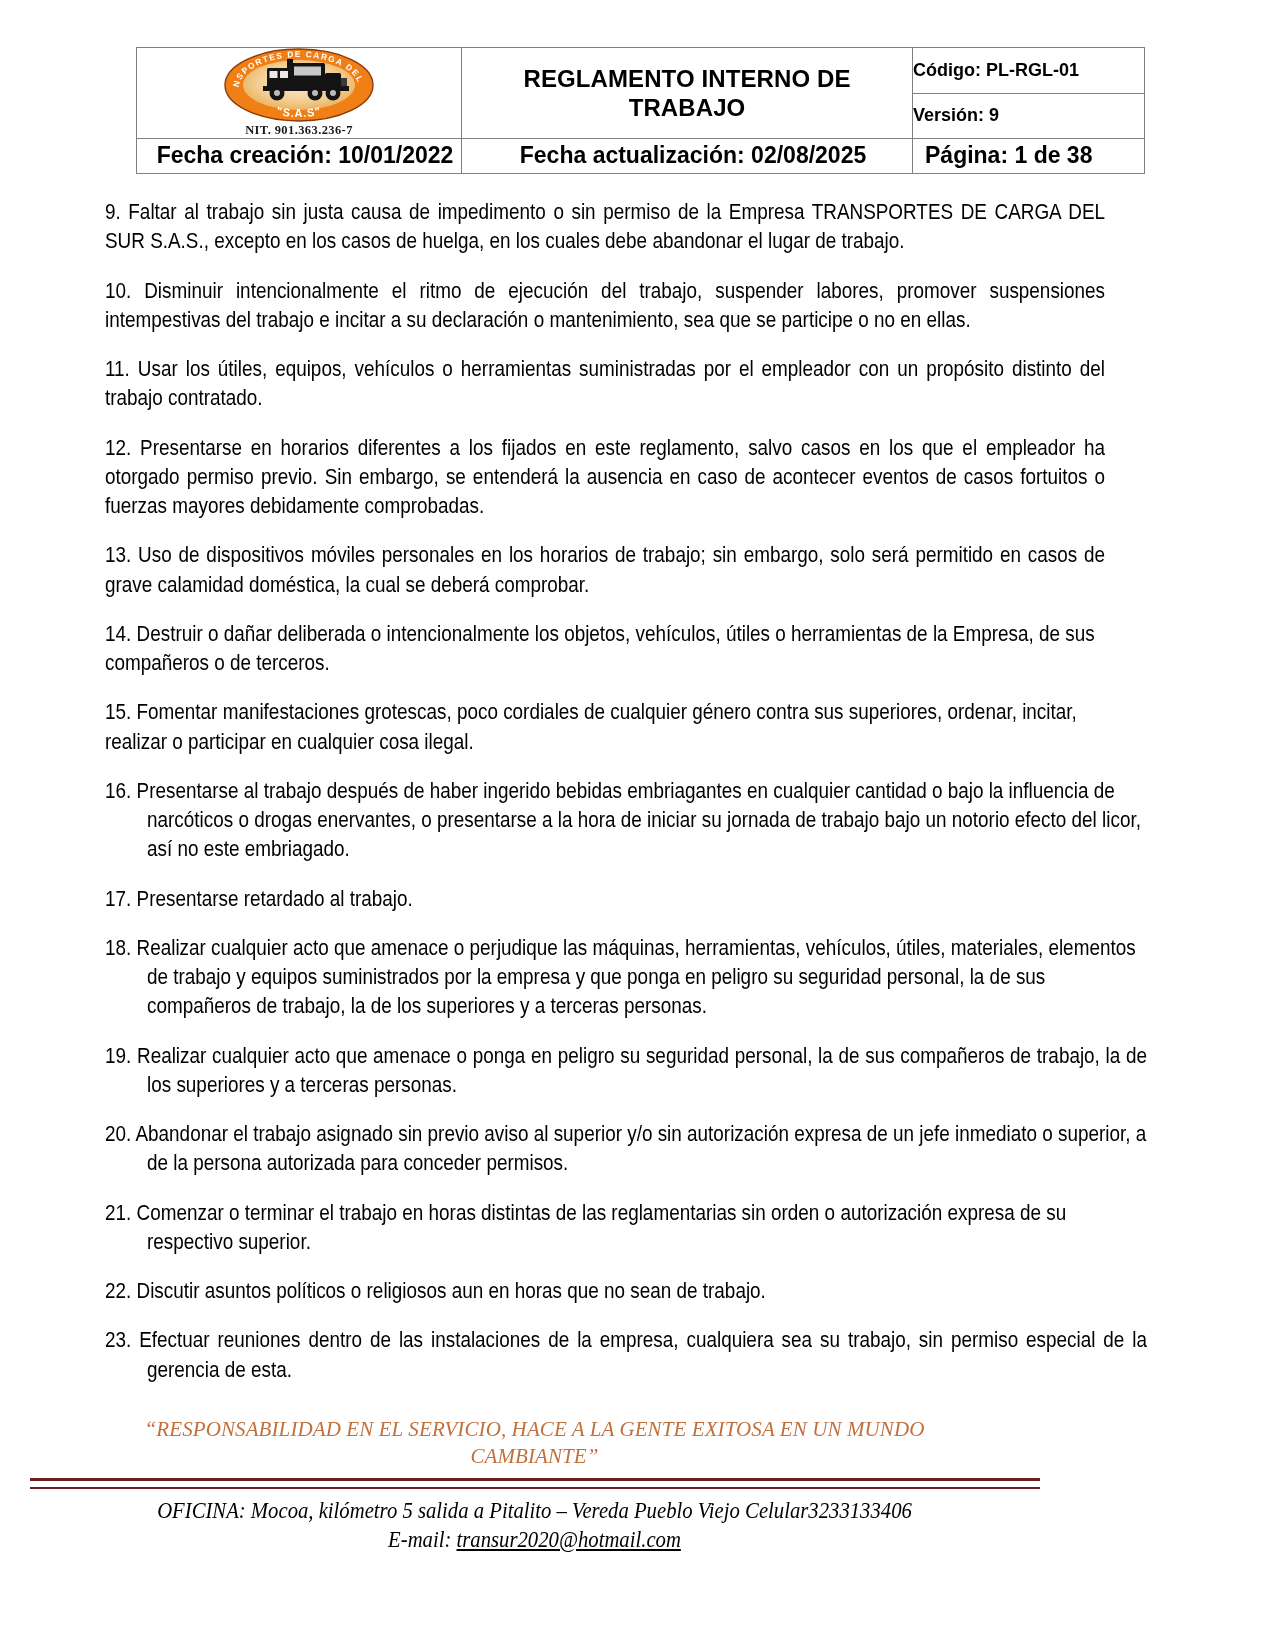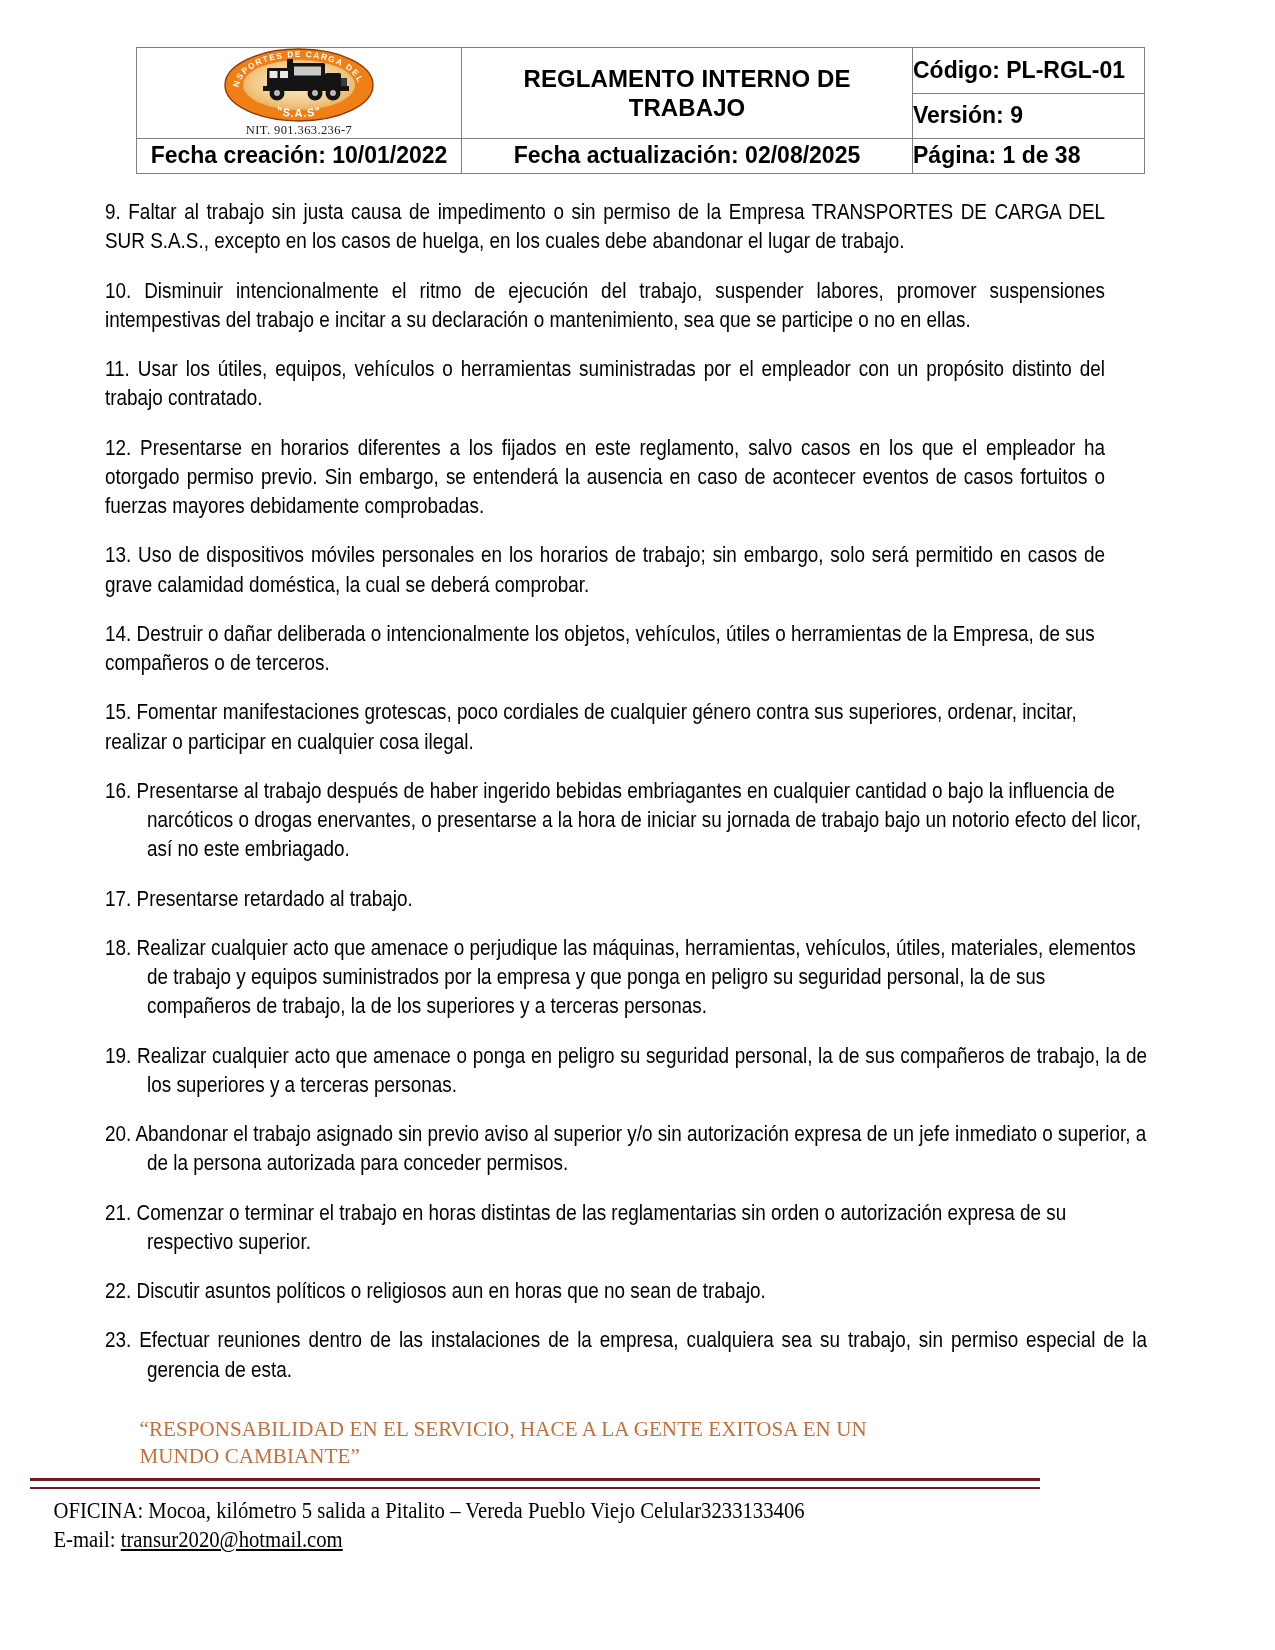--- a/index.html
+++ b/index.html
@@ -50,26 +50,26 @@
     width: 450px;
     text-align: center;
     font-size: 24px;
     line-height: 1.22;
     letter-spacing: 0.1px;
     padding: 4px 16px;
   }
   .cell-right {
     width: 231px;
     padding: 3px 0 3px 9px;
-    font-size: 23px;
+    font-size: 18px;
     white-space: nowrap;
   }
   .row-dates td {
     font-size: 23px;
-    padding: 3px 0 4px 0;
+    padding: 3px 0 4px 12px;
     white-space: nowrap;
   }
   .cell-fecha-creacion { text-align: center; }
   .cell-fecha-actual   { text-align: center; }
   .cell-pagina         { padding-left: 9px; text-align: left; margin-left: 8px; }
 
   
   .logo-wrap {
     display: block;
     margin: 0 auto;
@@ -77,21 +77,21 @@
     text-align: center;
   }
   .logo-oval {
     position: relative;
     width: 152px;
     height: 74px;
     margin: 0 auto;
   }
   .logo-nit {
     font-family: "Liberation Serif", serif;
-    font-weight: normal;
+    font-weight: bold;
     font-size: 12.5px;
     letter-spacing: 0.4px;
     color: #1a1a1a;
     margin-top: 1px;
   }
 
   
   .content {
     position: absolute;
     left: 105px;
@@ -114,21 +114,22 @@
     padding-left: 50px;
     text-indent: -50px;
   }
 
   
   .footer {
     position: absolute;
     left: 0;
     top: 1416px;
     width: 1069px;
-    text-align: left;
+    text-align: center;
+    font-style: italic;
   }
   .slogan {
     font-family: "Liberation Serif", serif;
     font-size: 21px;
     font-weight: normal;
     color: #C1703C;
     line-height: 1.30;
     width: 790px;
     margin: 0 auto;
     letter-spacing: 0.1px;

